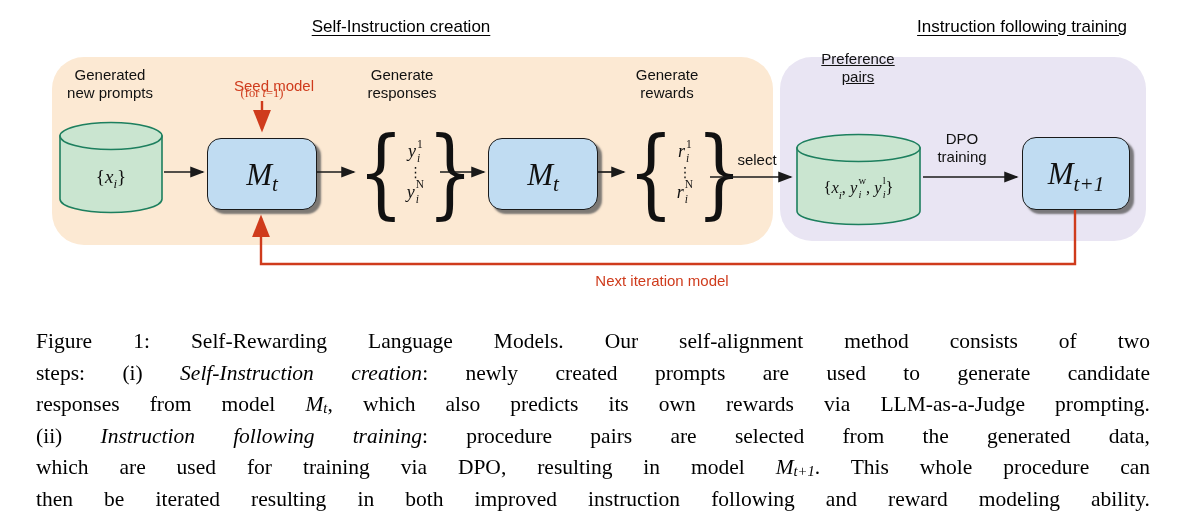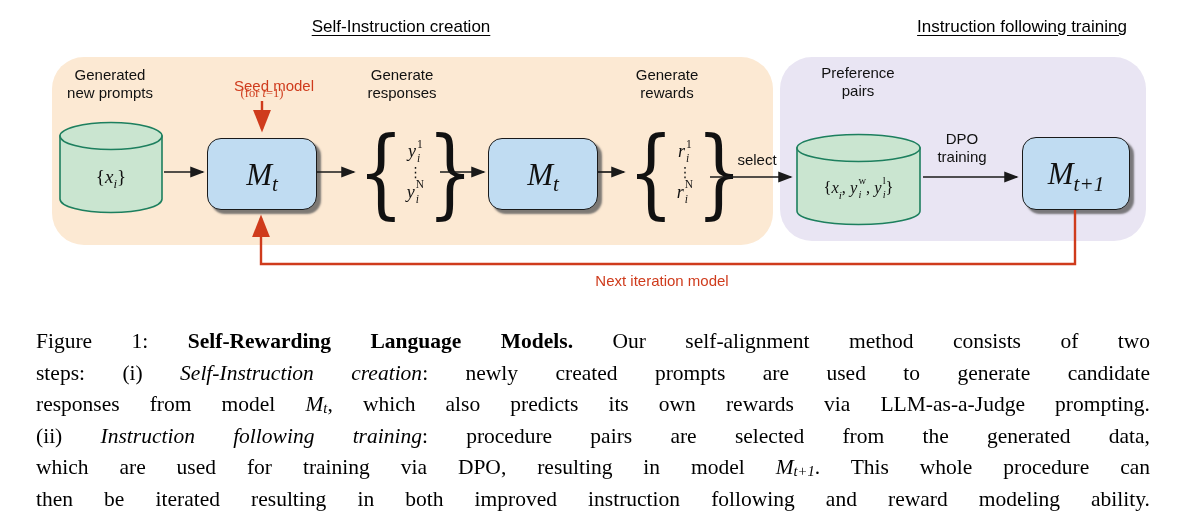--- a/index.html
+++ b/index.html
@@ -28,21 +28,21 @@
   .mathrun{display:inline-flex;align-items:center;}
   .mbase{font-style:italic;font-family:"Liberation Serif","DejaVu Serif",serif;}
   .supsub{display:inline-flex;flex-direction:column;align-items:flex-start;line-height:1;
           font-size:64%;margin-left:1px;gap:3px;font-family:"Liberation Serif","DejaVu Serif",serif;}
   .supsub .msup{font-style:normal;}
   .supsub .msub2{font-style:italic;}
   .msub{font-size:68%;font-style:italic;font-family:"Liberation Serif","DejaVu Serif",serif;
         align-self:flex-end;transform:translateY(0.28em);}
   .dots{font-size:14px;line-height:10px;font-family:"DejaVu Serif",serif;}
   .r-i{font-style:italic;}
-  .r-b{font-weight:bold;}
+  .r-b{font-weight:normal;}
   .r-m-up{font-style:normal;}
   .seed-note .r-i{font-style:italic;}
   .arrow-layer{position:absolute;left:0;top:0;width:1186px;height:302px;pointer-events:none;}
   .caption{margin:24px 36px 0 36px;width:1114px;font-family:"Liberation Serif","DejaVu Serif",serif;
            font-size:21.5px;line-height:31.5px;color:#000;}
   .cap-line{text-align:justify;text-align-last:justify;white-space:nowrap;}
   .cap-line .mathrun{white-space:nowrap;}
 </style>
 </head>
 <body>
@@ -56,21 +56,21 @@
   <div class="hdr hdr-right">Instruction following training</div>
 
   <div class="lbl" style="left:40px;top:66px;width:140px;">Generated
 new prompts</div>
   <div class="lbl lbl-red" style="left:204px;top:62px;width:140px;margin-top:15px;">Seed model</div>
   <div class="seed-note" style="left:192px;top:86px;width:140px;font-family:Liberation Serif, serif;"><span class="r-n">(for </span><span class="r-i">t</span><span class="r-n">=1)</span></div>
   <div class="lbl" style="left:332px;top:66px;width:140px;">Generate
 responses</div>
   <div class="lbl" style="left:597px;top:66px;width:140px;">Generate
 rewards</div>
-  <div class="lbl" style="left:788px;top:64px;width:140px;">Preference
+  <div class="lbl" style="left:788px;top:50px;width:140px;text-decoration:underline;">Preference
 pairs</div>
   <div class="lbl" style="left:714px;top:151px;width:86px;">select</div>
   <div class="lbl lbl-red" style="left:562px;top:272px;width:200px;">Next iteration model</div>
   <div class="lbl" style="left:922px;top:130px;width:80px;">DPO
 training</div>
 
   <div class="cyl" style="left:58px;top:121px;">
     <svg width="106" height="95" viewBox="0 0 106 95">
       <path d="M2,15 L2,78 C2,85.5 24,91.5 53,91.5 C82,91.5 104,85.5 104,78 L104,15 Z" fill="#cae5d0" stroke="#1d7f5e" stroke-width="1.6"></path>
       <ellipse cx="53" cy="15" rx="51" ry="13.5" fill="#cae5d0" stroke="#1d7f5e" stroke-width="1.6"></ellipse>

